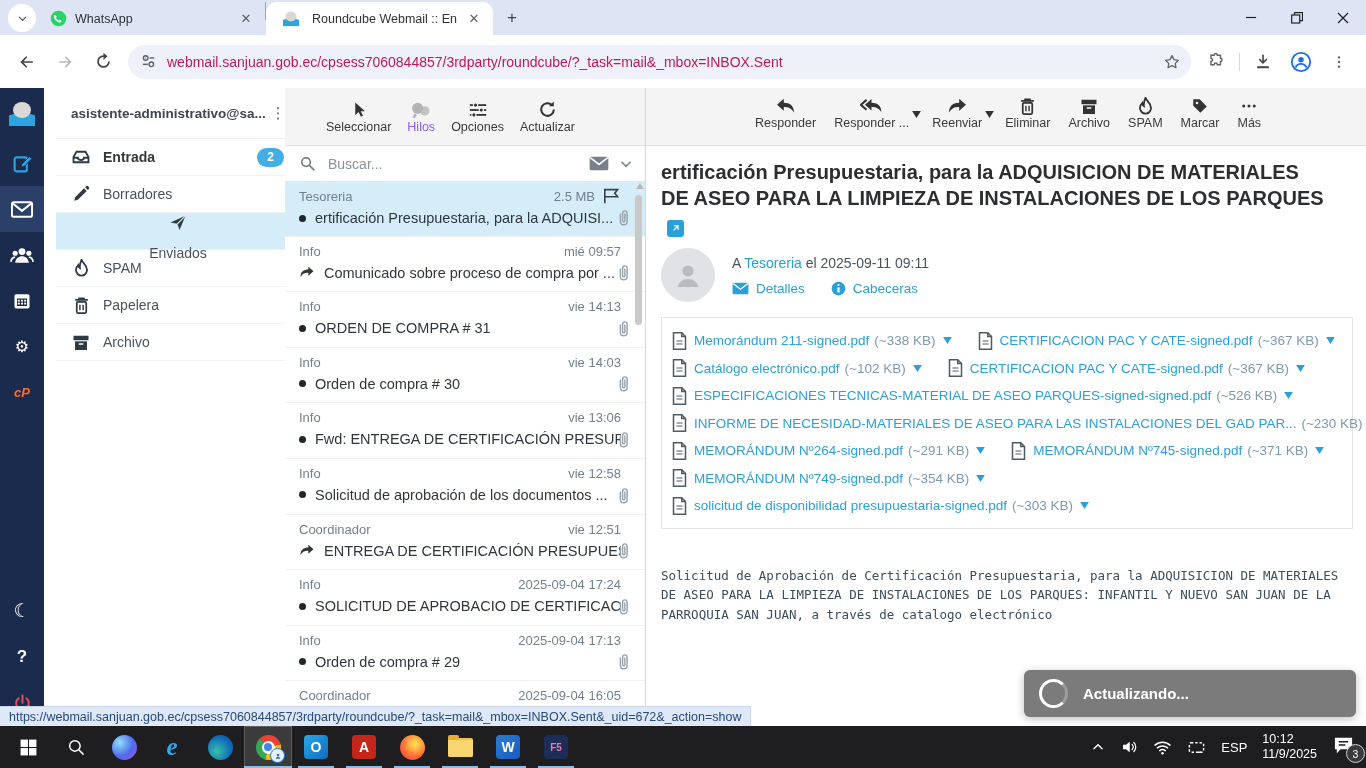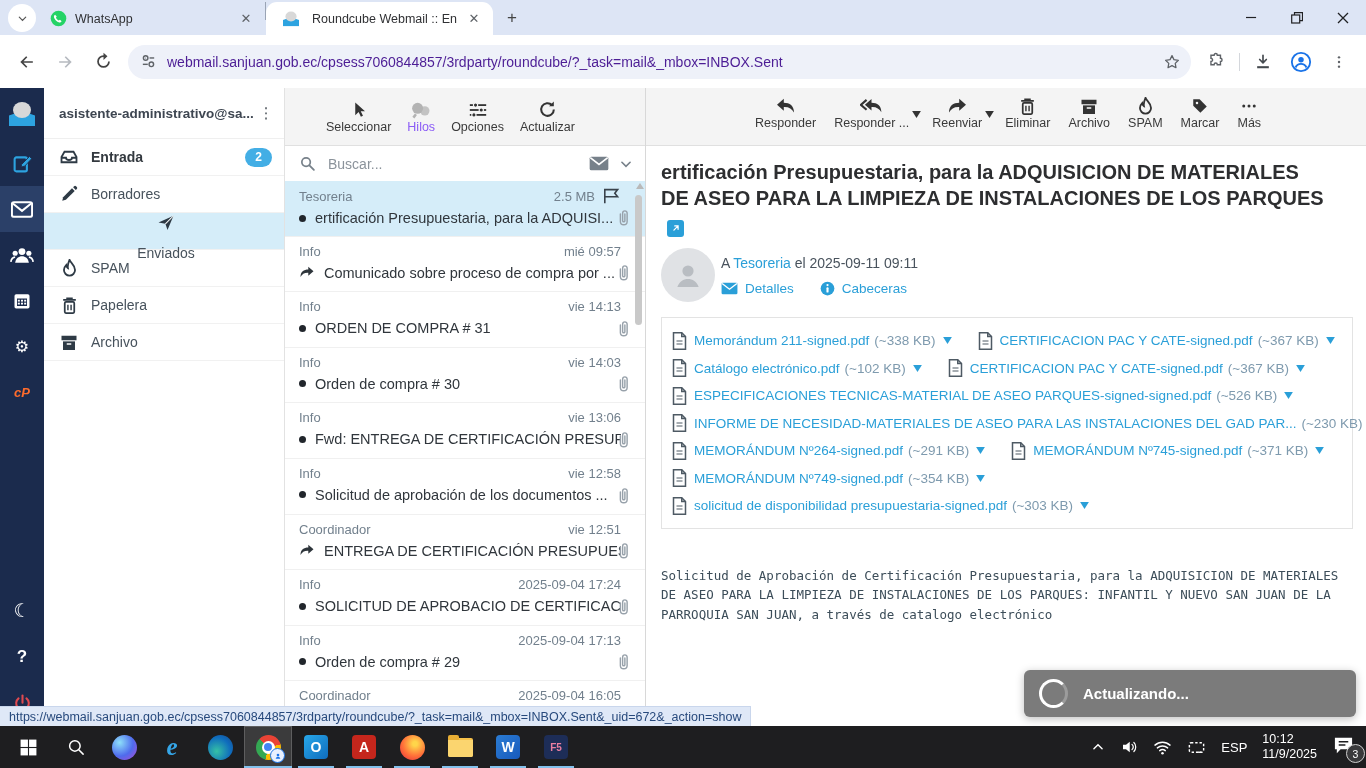--- a/index.html
+++ b/index.html
@@ -20,21 +20,21 @@
   .newtab{width:26px;height:26px;margin:0 0 4px 6px;display:flex;align-items:center;justify-content:center;color:#444;font-size:17px;}
   .win-controls{position:absolute;top:0;right:0;height:35px;display:flex;}
   .wc{width:46px;height:35px;display:flex;align-items:center;justify-content:center;color:#202124;}
 
   .navbar{position:absolute;top:35px;left:0;right:0;height:53px;background:#fff;display:flex;align-items:center;
           border-bottom:1px solid #e3e6ea;padding:0 8px;}
   .nav-btn{width:34px;height:34px;display:flex;align-items:center;justify-content:center;color:#444;margin:0 2px;}
   .nav-btn.dis{color:#b6bac0;}
   .urlpill{flex:1;height:34px;margin:0 6px;background:#eef1f9;border-radius:17px;display:flex;align-items:center;padding:0 4px 0 12px;min-width:0;}
   .siteinfo{color:#5f6368;margin-right:10px;}
-  .urltext{flex:1;font-size:14px;color:#4c1d95;white-space:nowrap;overflow:hidden;}
+  .urltext{flex:1;font-size:14px;color:#be185d;white-space:nowrap;overflow:hidden;}
   .pill-star{width:30px;height:30px;display:flex;align-items:center;justify-content:center;color:#5f6368;}
   .nav-right{display:flex;align-items:center;}
   .nav-sep{width:1px;height:18px;background:#d4d7dc;margin:0 4px;}
 
   
   .viewport{position:absolute;top:88px;left:0;right:0;height:638px;background:#fff;overflow:hidden;}
 
   .rail{position:absolute;left:0;top:0;bottom:0;width:44px;background:#1b2b4d;display:flex;flex-direction:column;align-items:center;}
   .rail-logo{width:44px;height:52px;display:flex;align-items:center;justify-content:center;}
   .rc-box{position:relative;width:26px;height:24px;}
@@ -42,21 +42,21 @@
   .rc-ball{position:absolute;left:4px;top:0;width:18px;height:16px;border-radius:50%;background:#d8d8d8;}
   .rail-item{width:44px;height:46px;display:flex;align-items:center;justify-content:center;color:#fff;}
   .rail-item.active{background:#2b4068;}
   .rail-item.compose{color:#2da3e0;}
   .rail-item.cpanel{color:#ff6c2c;font-weight:bold;font-style:italic;font-size:13px;}
   .rail-spacer{flex:1;}
   .rail-item.moon{font-size:19px;}
   .rail-item.help{font-weight:bold;font-size:17px;}
   .rail-item.power{color:#e04a50;}
 
-  .folders{position:absolute;left:44px;top:0;bottom:0;width:240px;background:#fff;border-right:1px solid #e2e2e2;}
+  .folders{position:absolute;left:56px;top:0;bottom:0;width:240px;background:#fff;border-right:1px solid #e2e2e2;}
   .account{height:50px;display:flex;align-items:center;padding:0 8px 0 15px;border-bottom:1px solid #efefef;}
   .account .acct-name{flex:1;font-weight:bold;font-size:13.5px;color:#3e4651;white-space:nowrap;overflow:hidden;}
   .kebab{color:#50585f;width:20px;text-align:center;font-size:15px;letter-spacing:0;}
   .folder{height:36px;display:flex;align-items:center;gap:13px;padding:0 12px 0 16px;color:#47525c;font-size:14px;border-bottom:1px solid #f1f1f1;}
   .folder .ic{color:#2e3a45;width:18px;}
   .folder.active{background:#d5edf9;flex-direction:column;}
   .folder.bold .f-label{font-weight:bold;color:#33393f;}
   .f-badge{margin-left:auto;background:#43aee5;color:#fff;border-radius:10px;min-width:27px;height:19px;display:flex;align-items:center;justify-content:center;font-size:12px;font-weight:bold;}
 
   .listpane{position:absolute;left:285px;top:0;bottom:0;width:360px;background:#fff;border-right:1px solid #d8d8d8;}
@@ -87,21 +87,21 @@
   .lsc-dn{position:absolute;bottom:0;left:2px;width:0;height:0;border-left:4px solid transparent;border-right:4px solid transparent;border-top:6px solid #b9b9b9;}
   .lsc-thumb{position:absolute;top:12px;left:1px;width:7px;height:130px;background:#c9c9c9;border-radius:4px;}
 
   .reader{position:absolute;left:646px;top:0;right:0;bottom:0;background:#fff;overflow:hidden;}
   .rtoolbar{height:57px;background:#f4f4f4;border-bottom:1px solid #e0e0e0;display:flex;align-items:center;padding-left:100px;}
   .rtb{display:flex;align-items:flex-end;height:100%;padding-bottom:7px;}
   .rtb .tbtn{padding:0 9px;}
   .rtb-caret{align-self:flex-end;margin:0 2px 24px -6px;color:#333;}
   .subject{padding:13px 40px 2px 15px;font-size:20px;line-height:26px;font-weight:bold;color:#2d2e30;}
   .extlink{display:inline-flex;width:17px;height:17px;background:#2a9fd8;border-radius:3px;color:#fff;align-items:center;justify-content:center;vertical-align:-2px;margin-left:6px;}
-  .metaRow{display:flex;padding:9px 15px 0;gap:6px;}
+  .metaRow{display:flex;padding:9px 15px 0;gap:17px;}
   .avatar{width:54px;height:54px;border-radius:50%;background:#e0e2e5;color:#b9bdc2;display:flex;align-items:center;justify-content:center;flex:none;}
   .toline{font-size:14px;color:#49535d;padding-top:7px;}
   .toline .to-name{color:#2a9fd8;}
   .hdrActions{display:flex;gap:26px;padding-top:10px;}
   .hact{display:flex;align-items:center;gap:7px;color:#2a9fd8;font-size:13.5px;}
   .hact .ic{color:#2a9fd8;}
   .attbox{margin:15px 13px 0 15px;border:1px solid #e3e3e3;padding:9px 10px 8px;display:flex;flex-wrap:wrap;column-gap:26px;align-content:flex-start;min-height:182px;}
   .att{display:flex;align-items:center;height:27.5px;font-size:13.5px;white-space:nowrap;}
   .att .fic{color:#4e5a64;margin-right:7px;}
   .att .a-name{color:#2a9fd8;}

